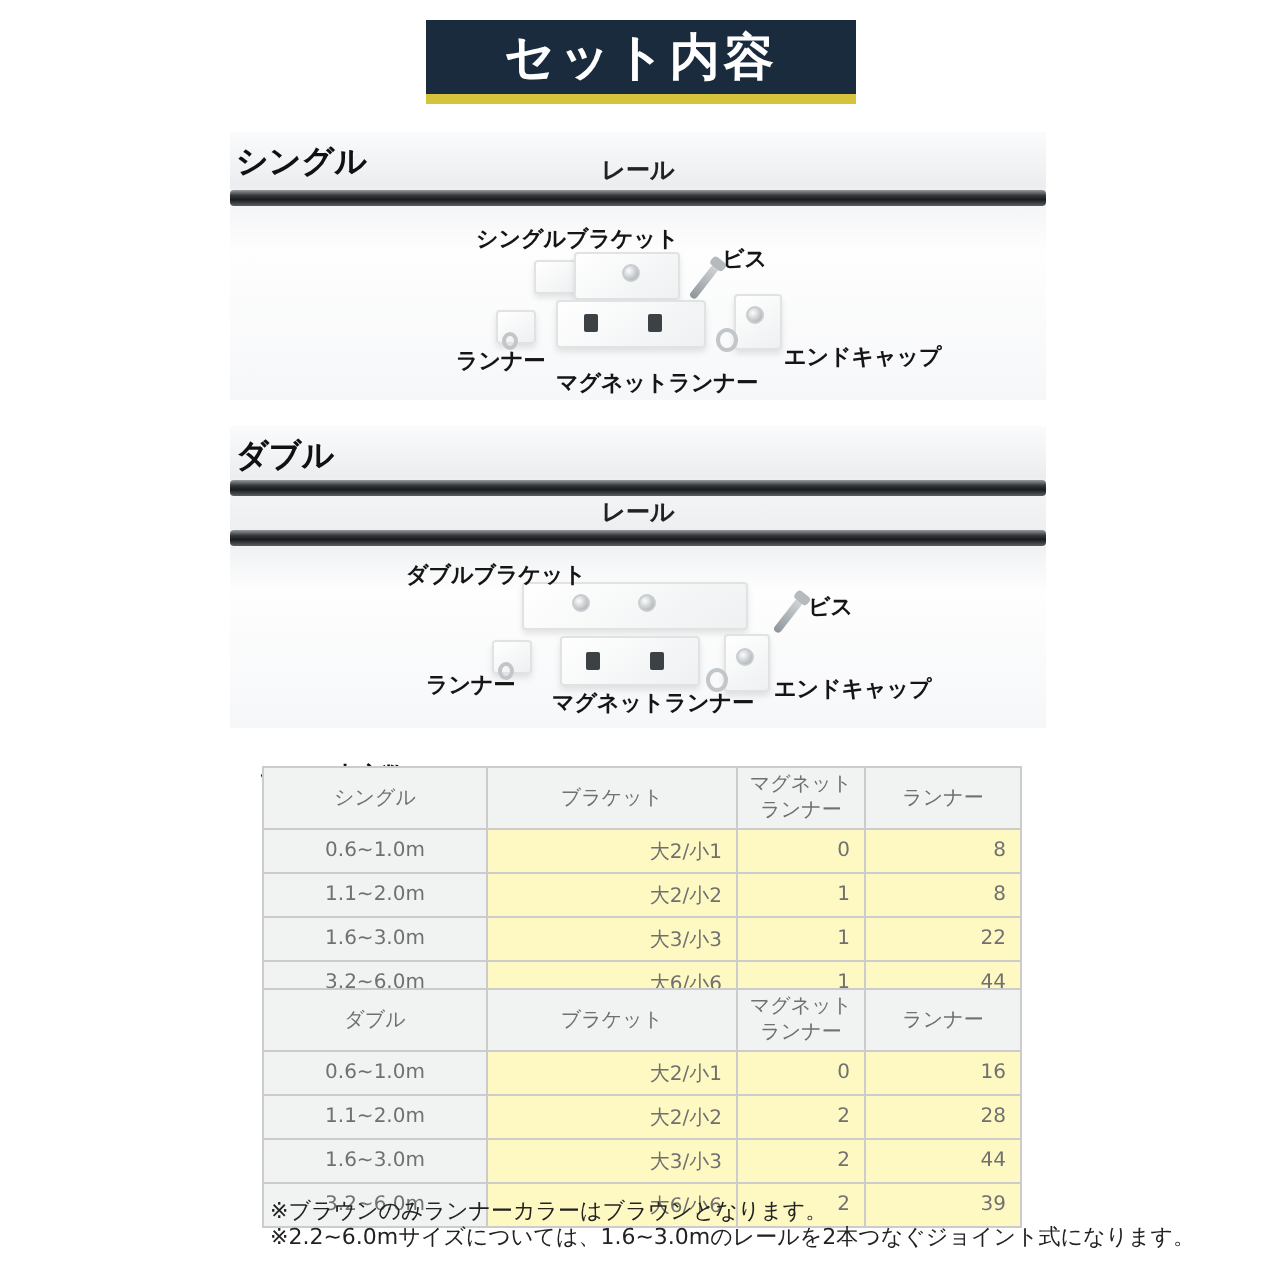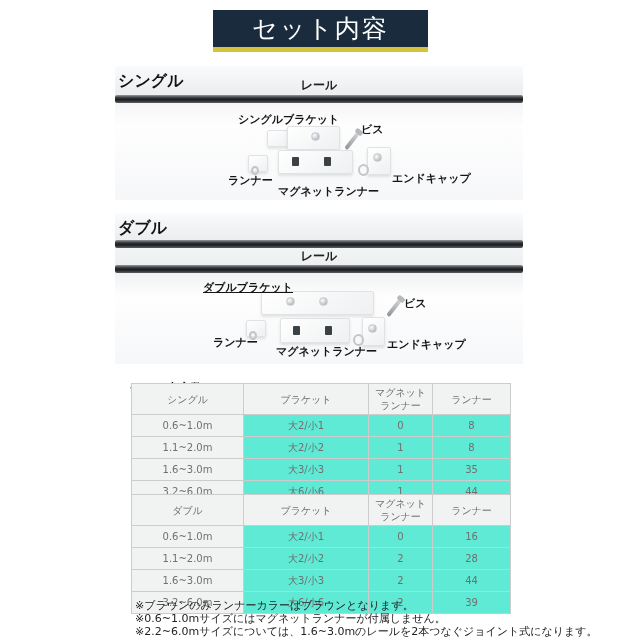--- a/index.html
+++ b/index.html
@@ -2,21 +2,21 @@
 <html lang="ja"><head>
 <meta charset="utf-8">
 <style>
   html,body{margin:0;padding:0;background:#ffffff;}
   .canvas{position:relative;width:640px;height:640px;background:#ffffff;
           font-family:"DejaVu Sans",sans-serif;overflow:hidden;}
 
   
   .banner{position:absolute;left:213px;top:10px;width:215px;height:37px;
           background:#1a2b3e;display:flex;align-items:center;justify-content:center;}
-  .banner-text{color:#ffffff;font-size:25px;font-weight:normal;letter-spacing:2px;}
+  .banner-text{color:#ffffff;font-size:25px;font-weight:bold;letter-spacing:2px;}
   .banner-accent{position:absolute;left:213px;top:47px;width:215px;height:5px;background:#d5c33c;}
 
   
   .panel{position:absolute;left:115px;width:408px;}
   .panel-single{top:66px;height:134px;
     background:linear-gradient(to bottom,#fafbfc 0%,#ebedef 20%,#f2f3f5 23%,#fefefe 45%,#f6f7f9 100%);}
   .panel-double{top:213px;height:151px;
     background:linear-gradient(to bottom,#fafbfc 0%,#ebedef 17%,#f4f5f7 20%,#eceef0 36%,#fefefe 55%,#f6f7f9 100%);}
 
   .rail{position:absolute;left:115px;width:408px;height:8px;border-radius:2px;
@@ -27,21 +27,21 @@
   .hd-single{left:118px;top:71px;} .hd-double{left:118px;top:218px;}
 
   .rail-caption{position:absolute;left:115px;width:408px;text-align:center;
     font-size:12px;font-weight:bold;color:#222;}
   .rc-single{top:77px;} .rc-double{top:248px;}
 
   .part-label{position:absolute;font-size:11px;font-weight:bold;color:#151515;white-space:nowrap;}
   .lb-s-bracket{left:238px;top:112px;} .lb-s-screw{left:361px;top:122px;}
   .lb-s-runner{left:228px;top:173px;}  .lb-s-magnet{left:278px;top:184px;}
   .lb-s-endcap{left:392px;top:171px;}
-  .lb-d-bracket{left:203px;top:280px;text-decoration:underline;} .lb-d-screw{left:404px;top:296px;}
+  .lb-d-bracket{left:203px;top:280px;} .lb-d-screw{left:404px;top:296px;}
   .lb-d-runner{left:213px;top:335px;}  .lb-d-magnet{left:276px;top:344px;}
   .lb-d-endcap{left:387px;top:337px;}
 
   
   .part{position:absolute;background:linear-gradient(145deg,#ffffff,#eef0f1);
         border:1px solid #e0e2e4;border-radius:2px;box-shadow:0 2px 3px rgba(0,0,0,.10);}
   .pt-s-bracket{left:287px;top:126px;width:51px;height:22px;}
   .pt-s-wing{left:267px;top:130px;width:21px;height:15px;}
   .pt-s-runner{left:248px;top:155px;width:18px;height:15px;}
   .pt-s-magnet{left:278px;top:150px;width:73px;height:22px;}
@@ -74,22 +74,22 @@
   .rg-d-runner{left:249px;top:331px;width:8px;height:9px;}
   .rg-d-endcap{left:353px;top:334px;}
 
   
   .tables-title{position:absolute;left:130px;top:380px;font-size:12px;font-weight:bold;color:#111;}
   table.dtable{position:absolute;left:131px;border-collapse:collapse;table-layout:fixed;
     width:379px;font-size:10px;color:#707070;}
   .t1{top:383px;} .t2{top:494px;}
   .dtable th{height:26px;background:#f1f2f2;font-weight:normal;text-align:center;
     border:1px solid #cccccc;padding:2px 3px;line-height:1.3;}
-  .dtable td{height:19px;border:1px solid #cccccc;background:#5eead4;
-    padding:1px 7px;text-align:center;}
+  .dtable td{height:19px;border:1px solid #cccccc;background:#fef9c3;
+    padding:1px 7px;text-align:right;}
   .dtable td.c1{text-align:center;background:#f1f2f2;padding:1px 2px;}
 
   
   .footnotes{position:absolute;left:135px;top:599px;font-size:11px;color:#222;line-height:13px;}
 </style>
 </head>
 <body>
 
 <div class="canvas">
 
@@ -172,21 +172,21 @@
     <tr>
       <td class="c1">1.1~2.0m</td>
       <td>大2/小2</td>
       <td>1</td>
       <td>8</td>
     </tr>
     <tr>
       <td class="c1">1.6~3.0m</td>
       <td>大3/小3</td>
       <td>1</td>
-      <td>35</td>
+      <td>22</td>
     </tr>
     <tr>
       <td class="c1">3.2~6.0m</td>
       <td>大6/小6</td>
       <td>1</td>
       <td>44</td>
     </tr>
   </tbody>
     </table>
 
@@ -226,17 +226,16 @@
       <td class="c1">3.2~6.0m</td>
       <td>大6/小6</td>
       <td>2</td>
       <td>39</td>
     </tr>
   </tbody>
     </table>
 
   <div class="footnotes">
     <div>※ブラウンのみランナーカラーはブラウンとなります。</div>
-    <div>※0.6~1.0mサイズにはマグネットランナーが付属しません。</div>
     <div>※2.2~6.0mサイズについては、1.6~3.0mのレールを2本つなぐジョイント式になります。</div>
   </div>
 
 </div>
 
 </body></html>

